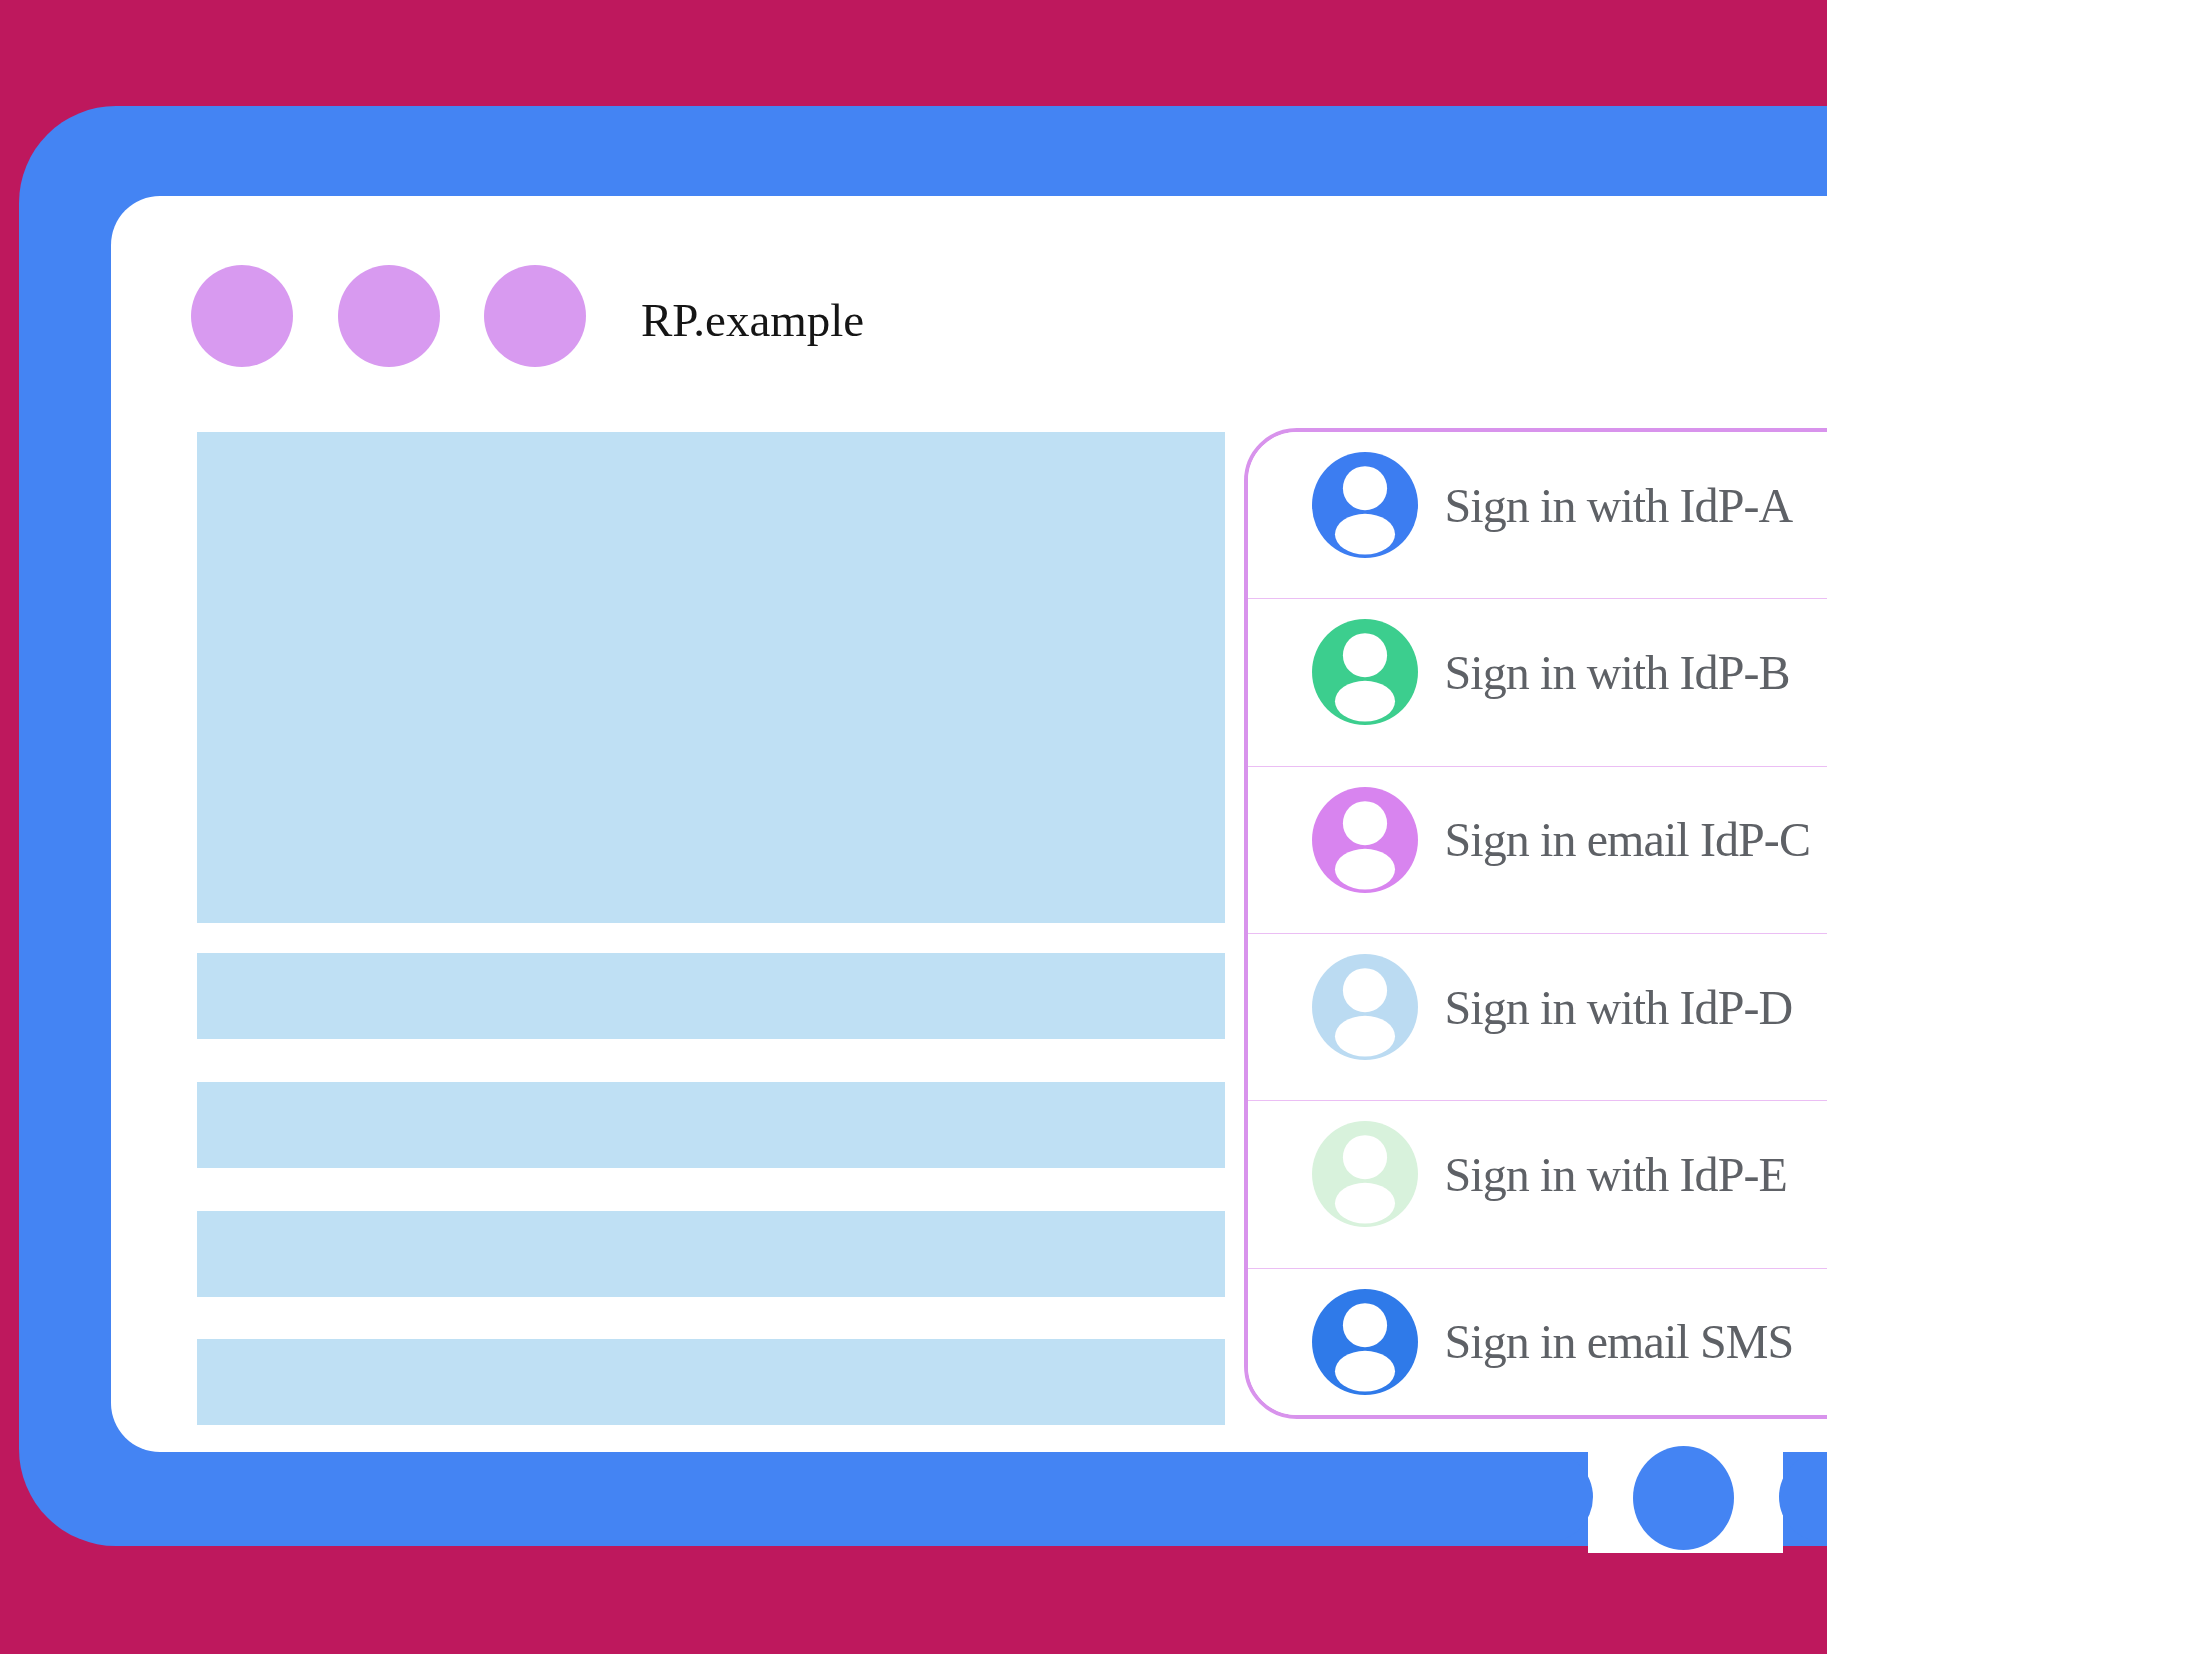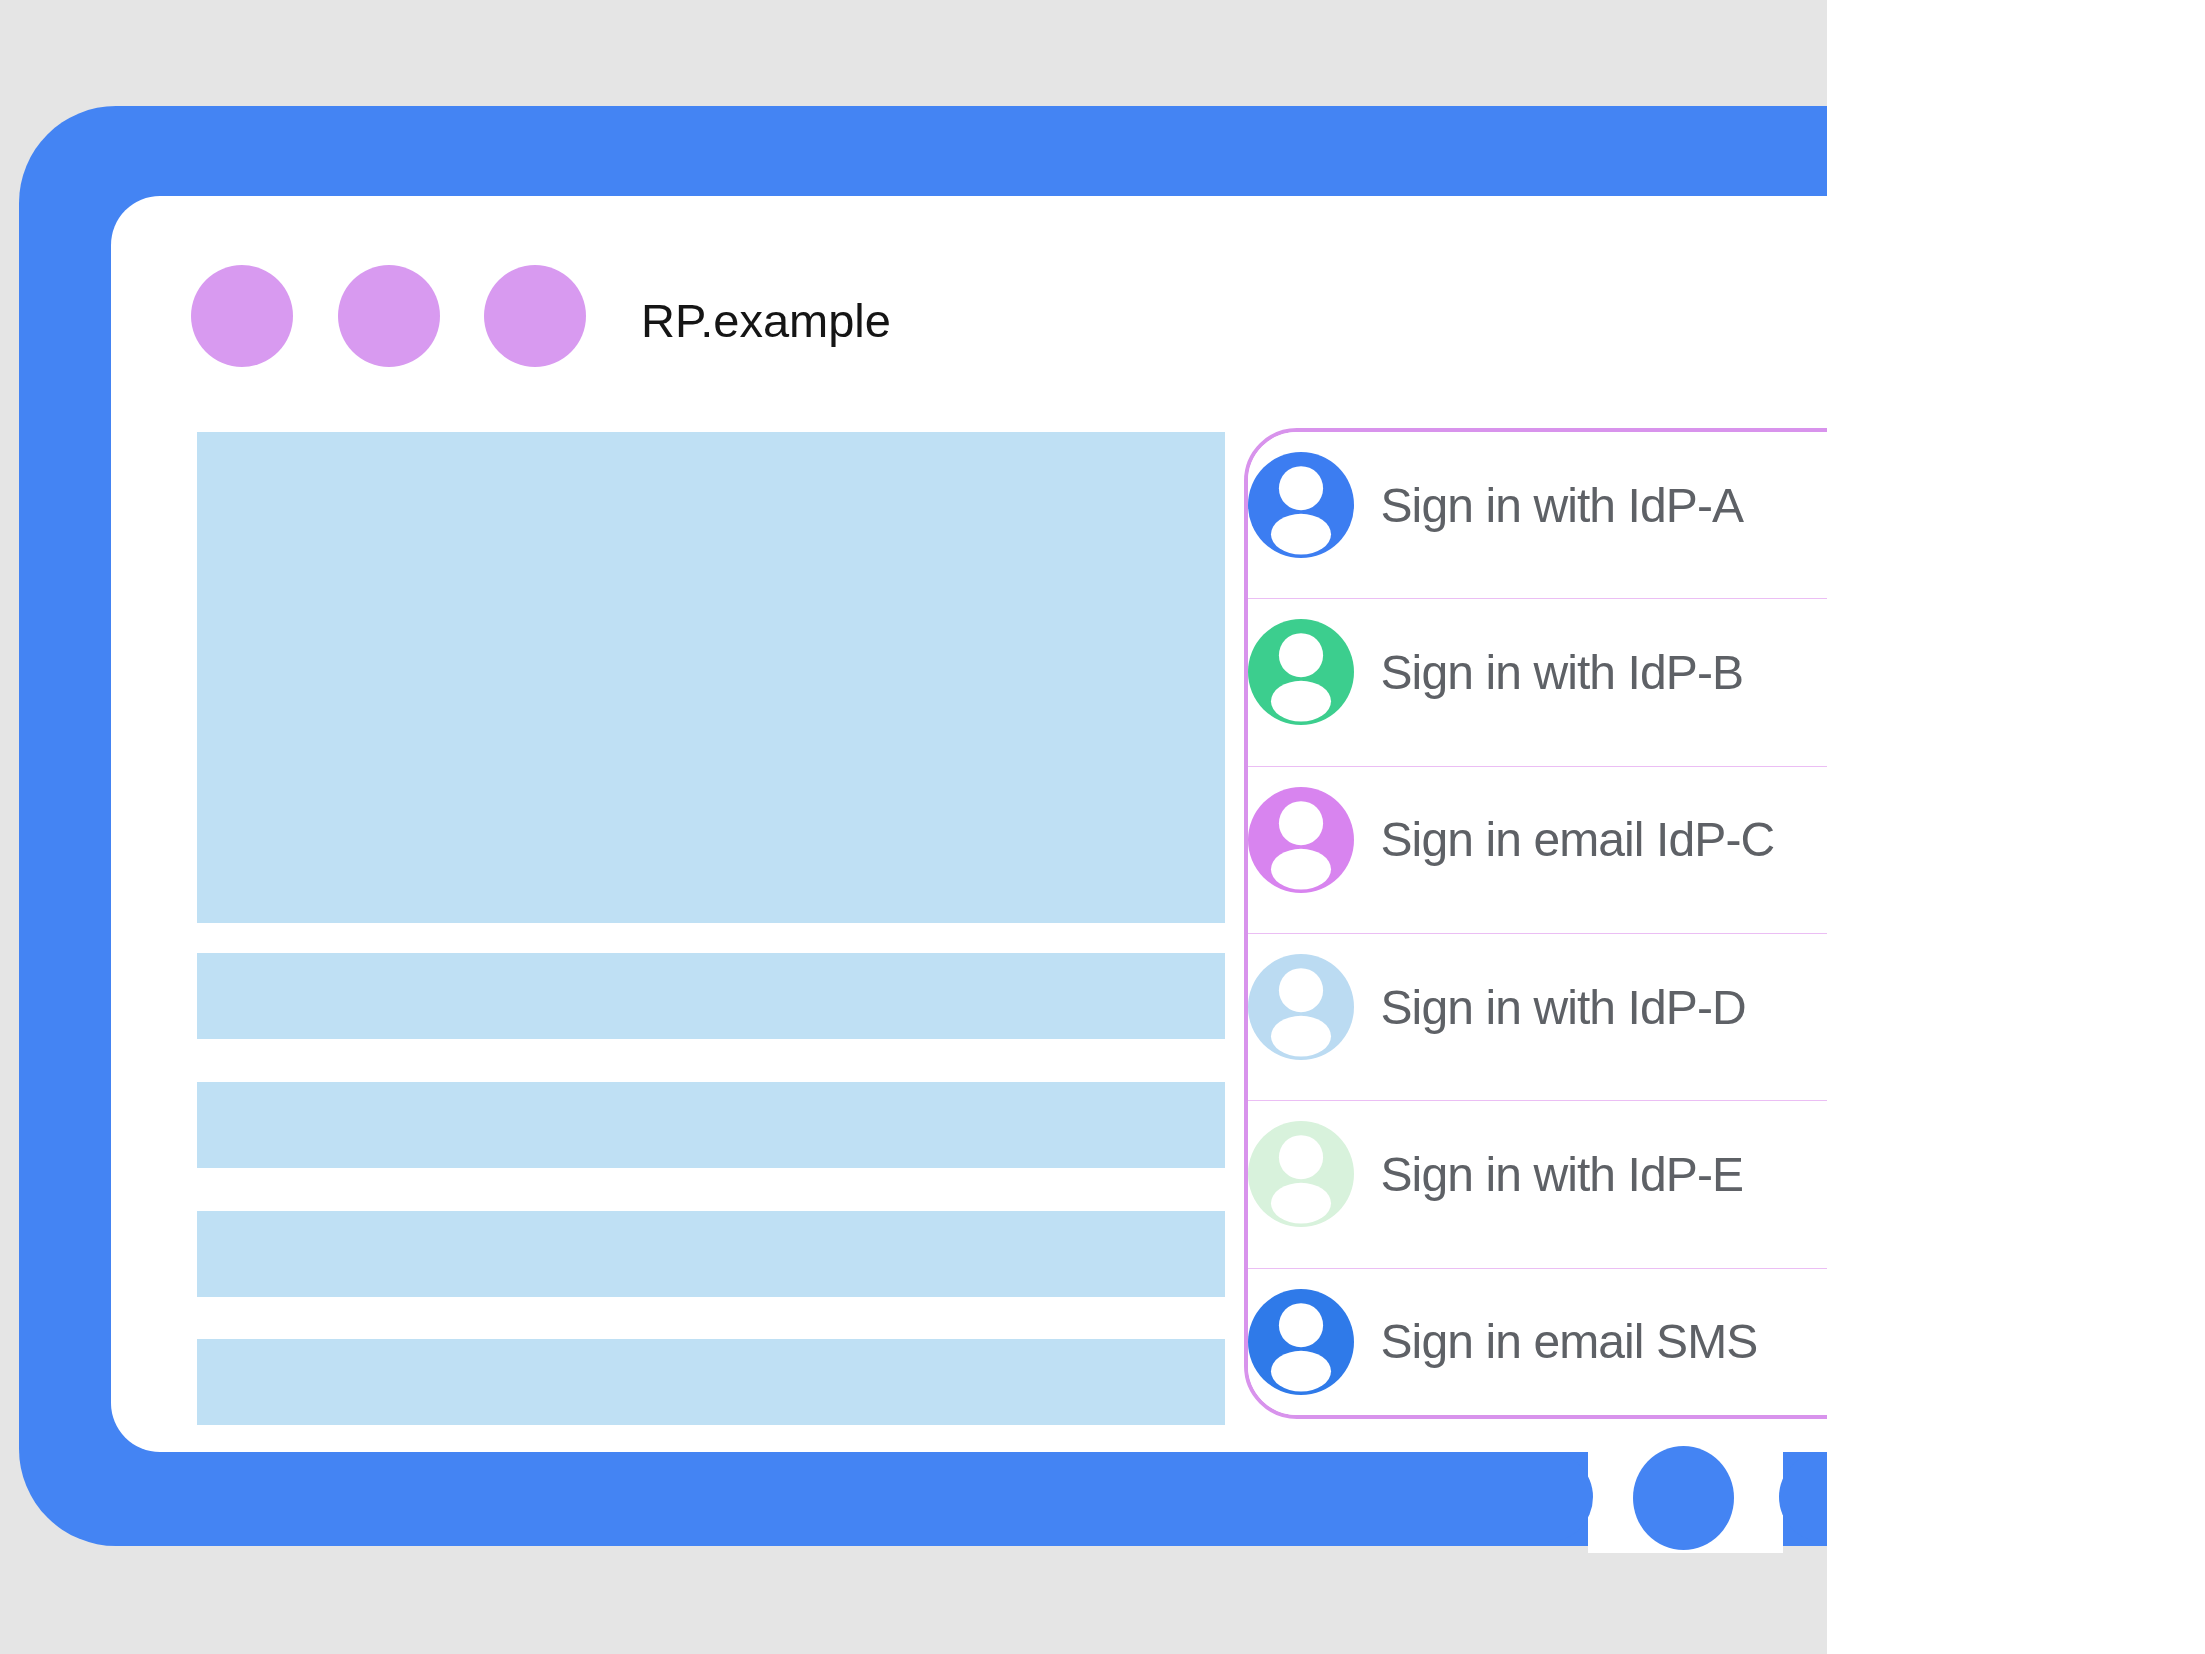--- a/index.html
+++ b/index.html
@@ -1,18 +1,18 @@
 <!DOCTYPE html>
 <html style="font-size:14px"><head>
 <meta charset="utf-8">
 <style>
   html,body{margin:0;padding:0;background:#ffffff;}
   .stage{
-    position:relative;width:1827px;height:1654px;background:#e5e5e5;overflow:hidden;
-    font-family:Liberation Sans, sans-serif;
+    position:relative;width:1827px;height:1654px;background:#be185d;overflow:hidden;
+    font-family:Liberation Serif, serif;
     --frame-blue:#4484F3;
     --dot-purple:#D89AF0;
     --placeholder-blue:#BFE0F4;
     --panel-border:#D893EC;
     --divider:#EBBEF4;
     --label-gray:#5E6166;
     --title-black:#151515;
   }
   .abs{position:absolute;}
 
@@ -37,21 +37,21 @@
   .ph-line3{top:1211px;height:86px;}
   .ph-line4{top:1339px;height:86px;}
 
   
   .signin-panel{
     left:1244px;top:428px;width:796px;height:991px;box-sizing:border-box;
     background:#ffffff;border:4.4px solid var(--panel-border);border-radius:53px;
     display:flex;flex-direction:column;overflow:hidden;
   }
   .option-row{
-    flex:1 1 0;display:flex;align-items:center;box-sizing:border-box;
+    flex:1 1 0;display:flex;align-items:center;padding-left:64px;box-sizing:border-box;
     background:#ffffff;cursor:pointer;
   }
   .option-row + .option-row{border-top:1.8px solid var(--divider);margin-top:20px;}
   .avatar{width:106px;height:106px;flex:0 0 auto;display:block;}
   .avatar svg{display:block;width:106px;height:106px;}
   .option-label{
     margin-left:26.5px;font-size:48px;font-weight:500;color:var(--label-gray);
     letter-spacing:-0.9px;white-space:nowrap;
   }
 </style>

